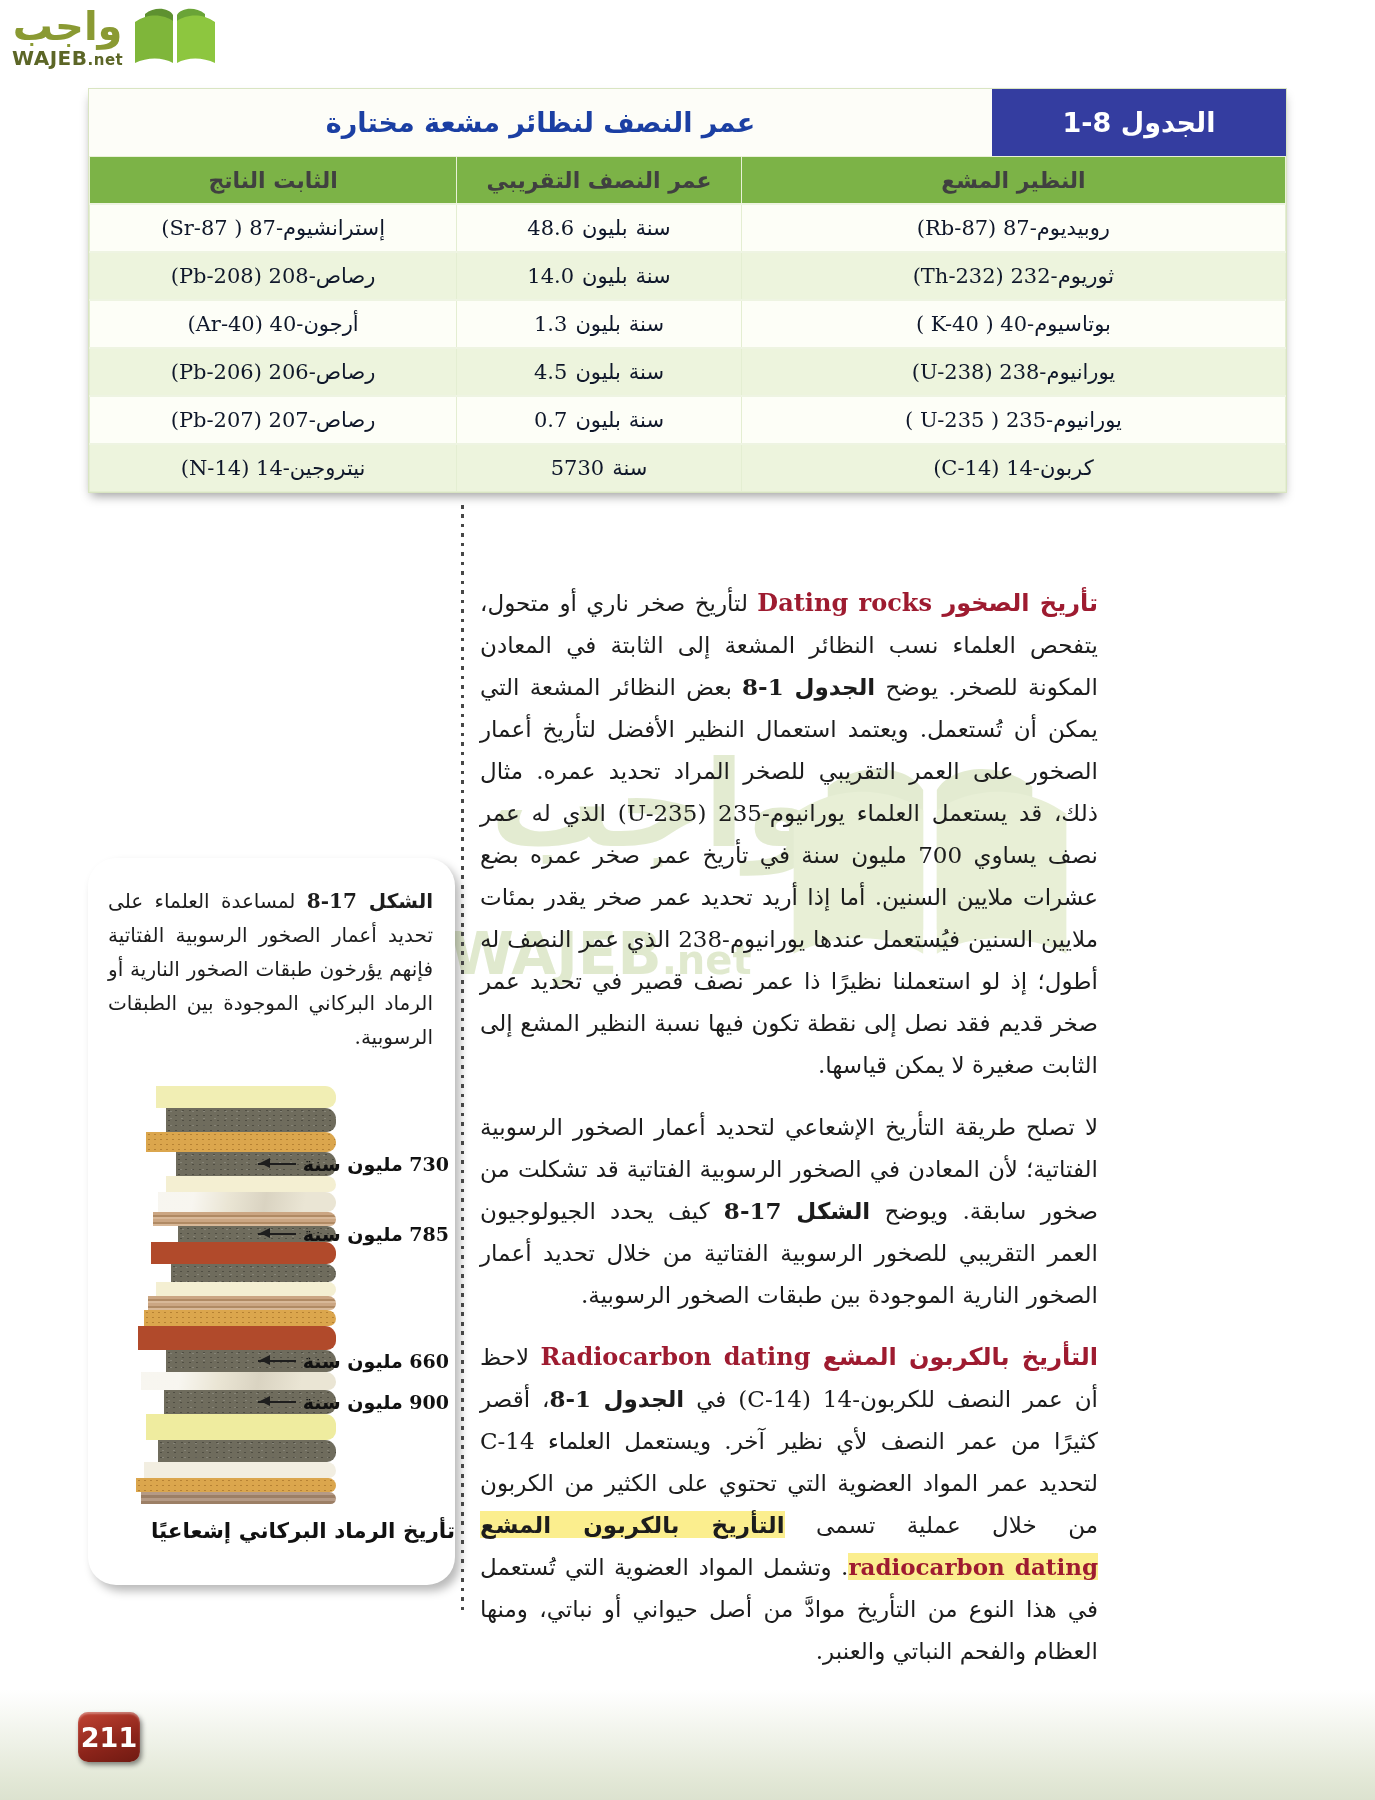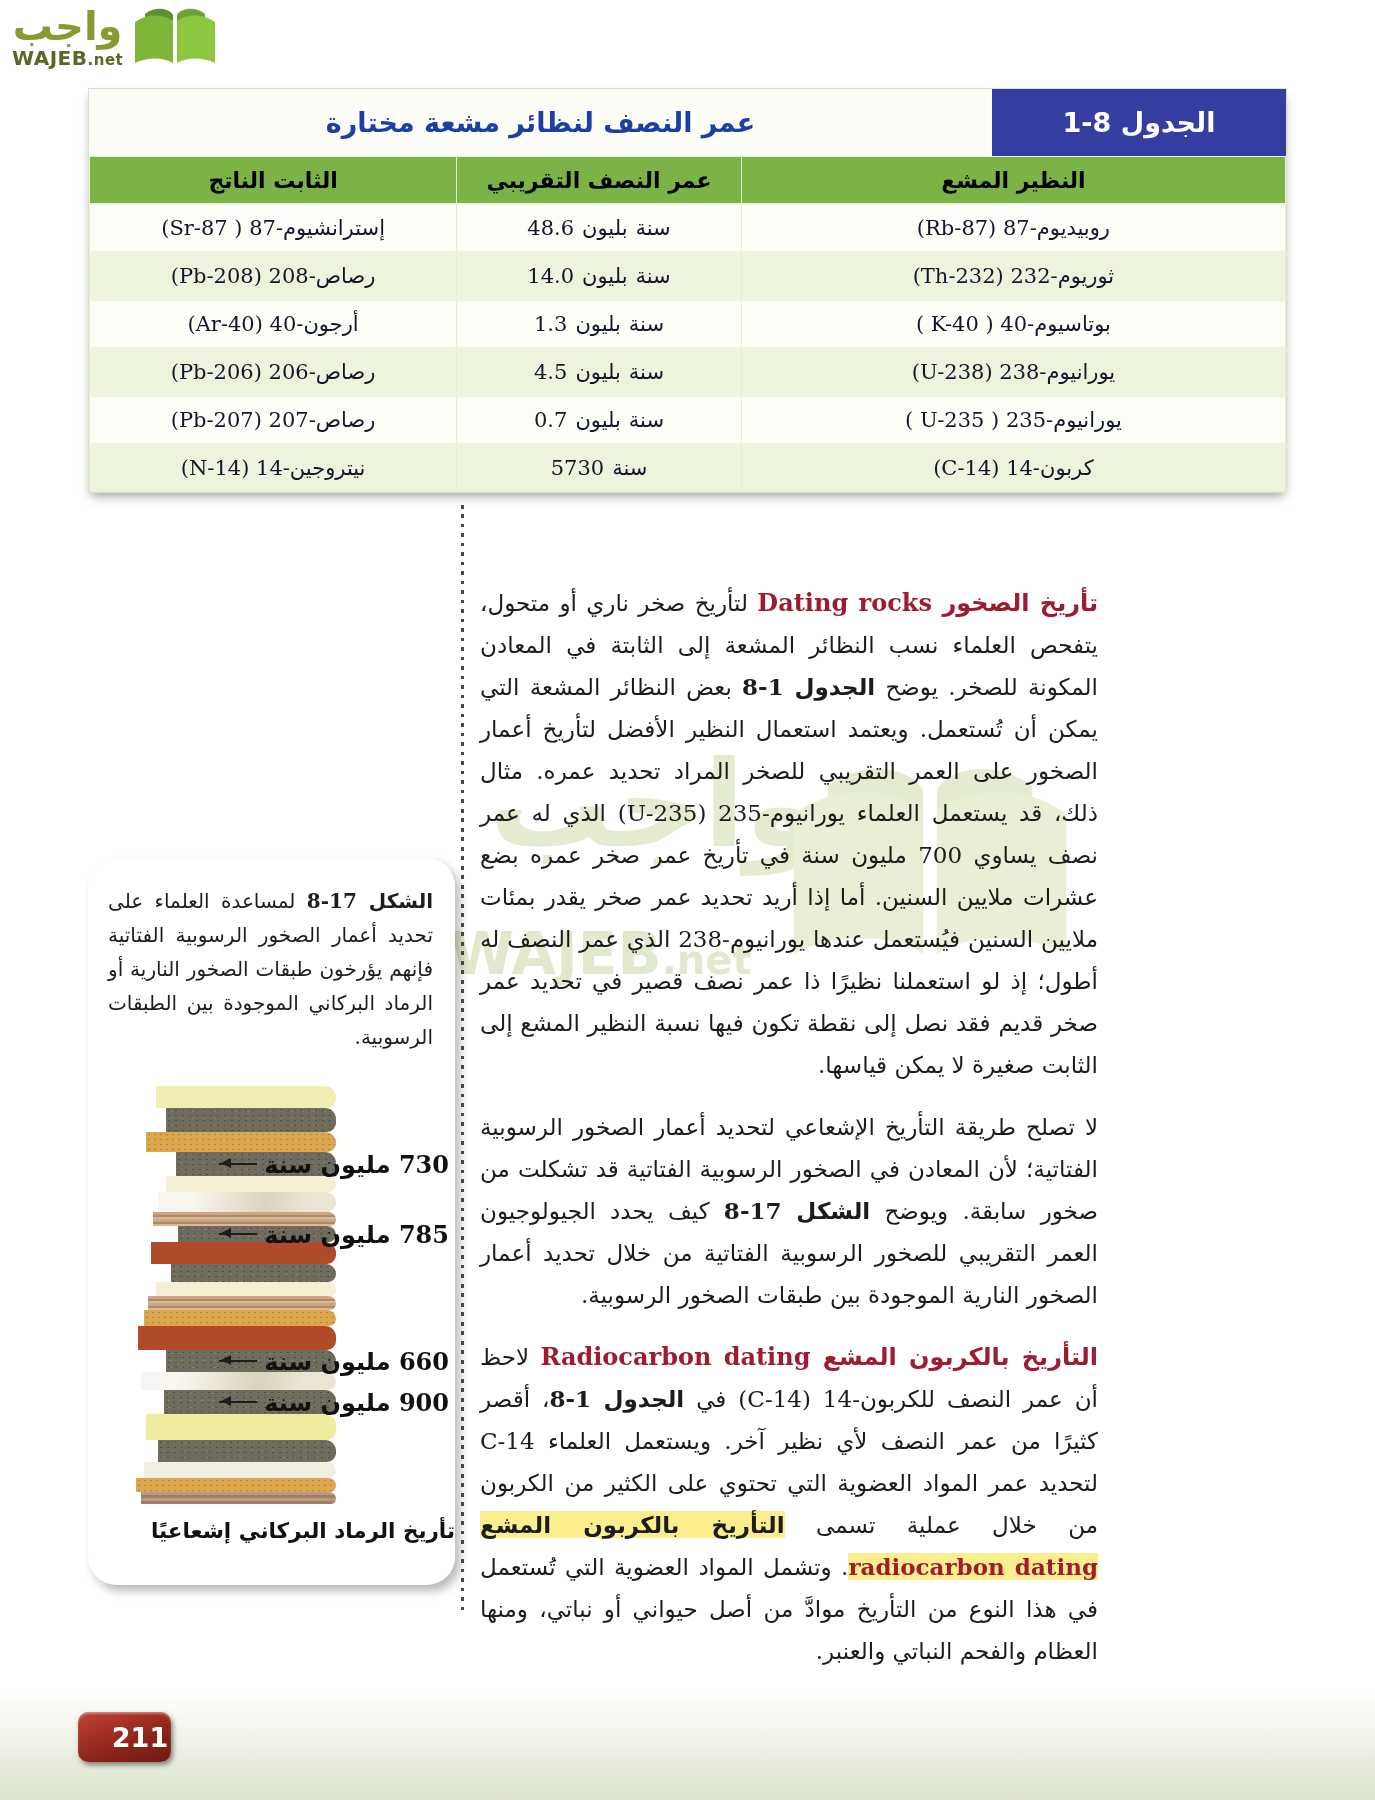--- a/index.html
+++ b/index.html
@@ -15,21 +15,21 @@
 
   
   .tbl-wrap{position:absolute;left:88px;top:88px;width:1197px;z-index:2;background:#f7faee;
             border:1px solid #d9e5c2;box-shadow:0 6px 10px -3px rgba(0,0,0,.38);}
   .tbl-title-row{display:flex;direction:rtl;height:67px;background:#fdfdf8;}
   .tbl-badge{width:294px;background:#343da0;color:#fff;font-weight:bold;font-size:27px;
              display:flex;align-items:center;justify-content:center;}
   .tbl-title{flex:1;display:flex;align-items:center;justify-content:center;
              color:#1b3fa3;font-weight:bold;font-size:27px;}
   table.iso{width:100%;border-collapse:collapse;direction:rtl;table-layout:fixed;}
-  table.iso th{background:#7cb347;color:#000000;font-size:22px;font-weight:bold;height:44px;
+  table.iso th{background:#7cb347;color:#404040;font-size:22px;font-weight:bold;height:44px;
                border:1px solid #e9f1d8;}
   table.iso td{height:44px;text-align:center;font-size:21px;color:#0f172a;
                border:1px solid #e4eed2;border-top:2px solid #eef4e2;
                font-family:"DejaVu Serif","DejaVu Sans",serif;}
   table.iso tbody tr:nth-child(odd){background:#fdfef7;}
   table.iso tbody tr:nth-child(even){background:#edf4dd;}
   .hl-cell{direction:ltr;}
   .hl-cell span{display:inline-block;margin:0 4px;}
 
   
@@ -76,32 +76,32 @@
   .c-marble{background:#eae5d4;background-image:linear-gradient(100deg,rgba(255,255,255,.65) 20%,
             transparent 40%,rgba(175,165,145,.28) 60%,transparent 82%);}
   .c-tan{background:repeating-linear-gradient(to bottom,#cba683 0 3px,#b08a64 3px 5px,#d8b898 5px 7px);}
   .c-rust{background:#b14a2b;}
   .c-white{background:#f2eee1;}
   .c-tanbase{background:repeating-linear-gradient(to bottom,#b59a85 0 3px,#9c7f66 3px 6px);}
   .layer-label{position:absolute;right:6px;display:flex;align-items:center;gap:7px;direction:ltr;height:26px;}
   .layer-label .arrow{width:38px;height:0;border-top:2.5px solid #1e1e1e;position:relative;}
   .layer-label .arrow::before{content:"";position:absolute;left:-3px;top:-7px;
         border:5.5px solid transparent;border-right:10px solid #1e1e1e;}
-  .layer-label .ltext{font-size:24px;font-weight:bold;color:#111;direction:rtl;
+  .layer-label .ltext{font-size:19px;font-weight:bold;color:#111;direction:rtl;
         font-family:"DejaVu Serif","DejaVu Sans",serif;}
   .fig-bottom-caption{position:absolute;bottom:42px;width:100%;text-align:right;font-weight:bold;
         font-size:21.5px;color:#111;}
 
   
   .page-bottom{position:absolute;left:0;right:0;bottom:0;height:110px;z-index:1;
         background:linear-gradient(to bottom,rgba(226,232,214,0) 0%,rgba(222,228,208,.85) 80%,#dce2cf 100%);}
   .page-num{position:absolute;left:78px;top:1712px;width:62px;height:50px;border-radius:10px;
         background:linear-gradient(160deg,#c24434,#8c241a 60%,#6f1a12);
         box-shadow:2px 3px 5px rgba(0,0,0,.45), inset 0 2px 2px rgba(255,255,255,.35);
-        color:#fff;font-size:27px;font-weight:bold;display:flex;align-items:center;justify-content:center;z-index:2;padding-left:31px;}
+        color:#fff;font-size:27px;font-weight:bold;display:flex;align-items:center;justify-content:center;z-index:2;}
 </style>
 </head>
 <body>
 
 <div id="page">
 
   <div class="logo">
     <div class="logo-text">
       <span class="logo-ar">واجب</span>
       <span class="logo-en"><span>WAJEB</span><span class="tld">.net</span></span>

